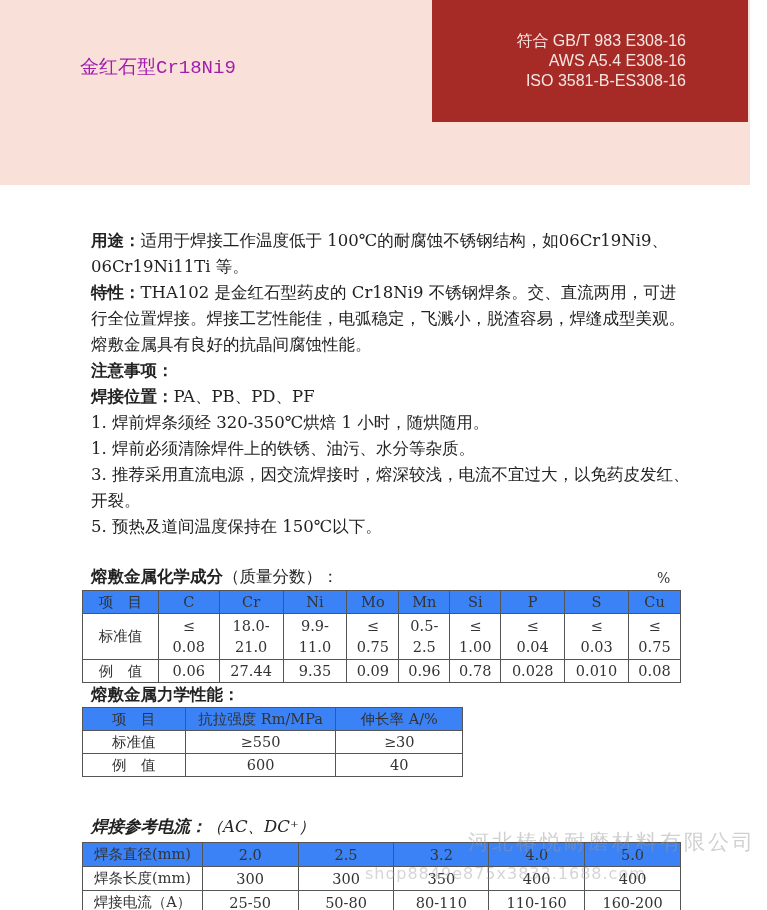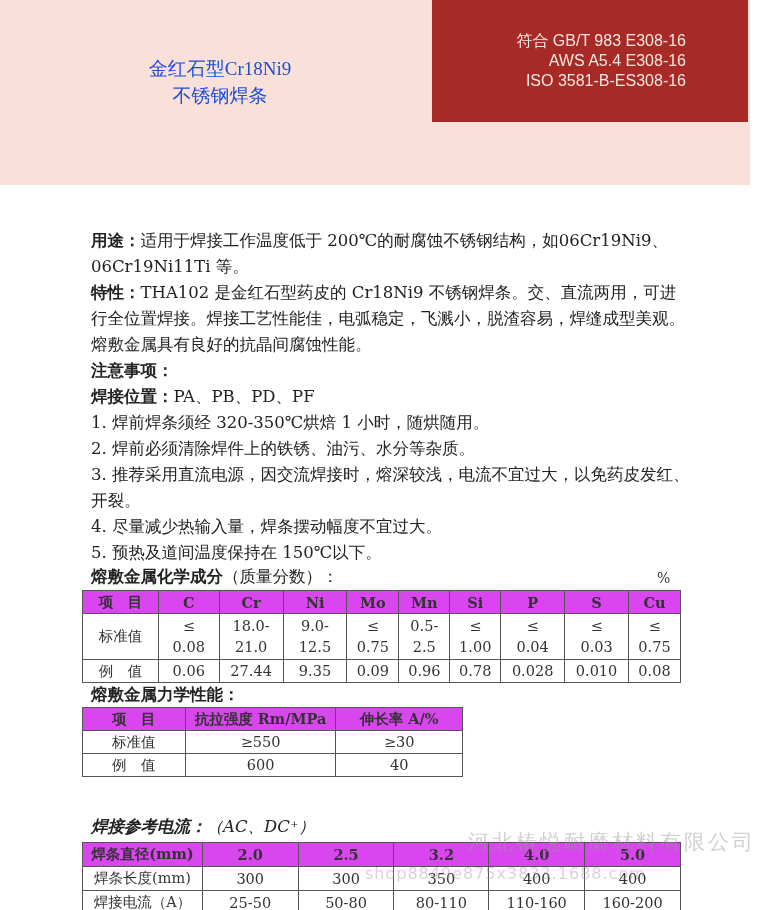--- a/index.html
+++ b/index.html
@@ -1,73 +1,71 @@
 <!DOCTYPE html>
 <html><head>
 <meta charset="utf-8">
 <style>
   html, body { margin: 0; padding: 0; background: #ffffff; }
   body { width: 767px; height: 910px; position: relative; overflow: hidden;
          font-family: "DejaVu Serif", "Liberation Serif", serif; color: #222; }
   .hero { position: absolute; left: 0; top: 0; width: 750px; height: 185px; background: #f9e0d8; }
-  .hero-title { position: absolute; left: 80px; top: 55px; width: 280px; text-align: center;
-                font-family: Liberation Serif, serif; font-size: 19px; line-height: 27px; color: #1d4ed8; }
+  .hero-title { position: absolute; left: 80px; top: 55px; width: 280px; 
+                font-family: Liberation Mono, monospace; font-size: 19px; line-height: 27px; color: #a21caf; }
   .std-box { position: absolute; left: 432px; top: 0; width: 316px; height: 122px; background: #a62b27; }
   .std-lines { position: absolute; right: 62px; top: 31px; text-align: right;
                font-family: "Liberation Sans", "DejaVu Sans", sans-serif; font-size: 16px; line-height: 20px; color: #f6e6e2; }
   .content { position: absolute; left: 91px; top: 228px; width: 600px;
              font-family: "DejaVu Serif", "Liberation Serif", serif; font-size: 16.5px; line-height: 26px; color: #222; }
   .content p { margin: 0; }
   .content b { font-family: "DejaVu Sans", "Liberation Sans", sans-serif; font-weight: bold; }
   .sec-title { position: absolute; left: 91px; font-family: "DejaVu Sans", "Liberation Sans", sans-serif;
                font-weight: bold; font-size: 16.5px; color: #222; }
   .sec-title .light { font-family: "DejaVu Serif", "Liberation Serif", serif; font-weight: normal; }
   .pct { position: absolute; left: 657px; top: 570px; font-size: 14px; color: #333; }
   table { position: absolute; border-collapse: collapse; font-family: "DejaVu Serif", "Liberation Serif", serif;
           font-size: 14.5px; color: #333; }
   td { border: 1px solid #555; text-align: center; padding: 0; }
-  tr.head td { background: #d946ef; font-weight: bold; }
+  tr.head td { background: #3b82f6; }
   .chem { left: 82px; top: 590px; width: 599px; }
   .chem tr.head td, .chem tr.ex td { height: 22px; }
   .chem tr.std td { height: 45px; line-height: 21px; }
   .mech { left: 82px; top: 707px; width: 381px; }
   .mech td { height: 22px; }
   .cur { left: 82px; top: 842px; width: 599px; border-radius: 24px; }
   .cur td { height: 23px; }
   .wm1 { position: absolute; left: 468px; top: 828px; font-family: "DejaVu Sans", sans-serif;
          font-size: 21px; letter-spacing: 3px; color: rgba(150,150,150,0.45); }
   .wm2 { position: absolute; left: 365px; top: 864px; font-family: "DejaVu Sans", sans-serif;
          font-size: 16px; letter-spacing: 1px; color: rgba(150,150,150,0.40); }
 </style>
 </head>
 <body>
 
 <div class="hero">
   <div class="hero-title">
     <div>金红石型Cr18Ni9</div>
-    <div>不锈钢焊条</div>
   </div>
   <div class="std-box">
     <div class="std-lines">
       <div>符合 GB/T 983 E308-16</div>
       <div>AWS A5.4 E308-16</div>
       <div>ISO 3581-B-ES308-16</div>
     </div>
   </div>
 </div>
 
 <div class="content">
-  <p><b>用途：</b><span>适用于焊接工作温度低于 200℃的耐腐蚀不锈钢结构，如06Cr19Ni9、06Cr19Ni11Ti 等。</span></p>
+  <p><b>用途：</b><span>适用于焊接工作温度低于 100℃的耐腐蚀不锈钢结构，如06Cr19Ni9、06Cr19Ni11Ti 等。</span></p>
   <p><b>特性：</b><span>THA102 是金红石型药皮的 Cr18Ni9 不锈钢焊条。交、直流两用，可进行全位置焊接。焊接工艺性能佳，电弧稳定，飞溅小，脱渣容易，焊缝成型美观。熔敷金属具有良好的抗晶间腐蚀性能。</span></p>
   <p><b>注意事项：</b></p>
   <p><b>焊接位置：</b><span>PA、PB、PD、PF</span></p>
   <p>1. 焊前焊条须经 320-350℃烘焙 1 小时，随烘随用。</p>
-  <p>2. 焊前必须清除焊件上的铁锈、油污、水分等杂质。</p>
+  <p>1. 焊前必须清除焊件上的铁锈、油污、水分等杂质。</p>
   <p>3. 推荐采用直流电源，因交流焊接时，熔深较浅，电流不宜过大，以免药皮发红、开裂。</p>
-  <p>4. 尽量减少热输入量，焊条摆动幅度不宜过大。</p>
   <p>5. 预热及道间温度保持在 150℃以下。</p>
 </div>
 
 <div class="sec-title" style="top:566px;"><span>熔敷金属化学成分</span><span class="light">（质量分数）：</span></div>
 <div class="pct">%</div>
 
 <table class="chem">
   <colgroup>
       <col style="width:76px">
       <col style="width:61px">
@@ -97,22 +95,22 @@
     <td>标准值</td>
     <td>
           <div>≤</div>
           <div>0.08</div>
         </td>
     <td>
           <div>18.0-</div>
           <div>21.0</div>
         </td>
     <td>
-          <div>9.0-</div>
-          <div>12.5</div>
+          <div>9.9-</div>
+          <div>11.0</div>
         </td>
     <td>
           <div>≤</div>
           <div>0.75</div>
         </td>
     <td>
           <div>0.5-</div>
           <div>2.5</div>
         </td>
     <td>

